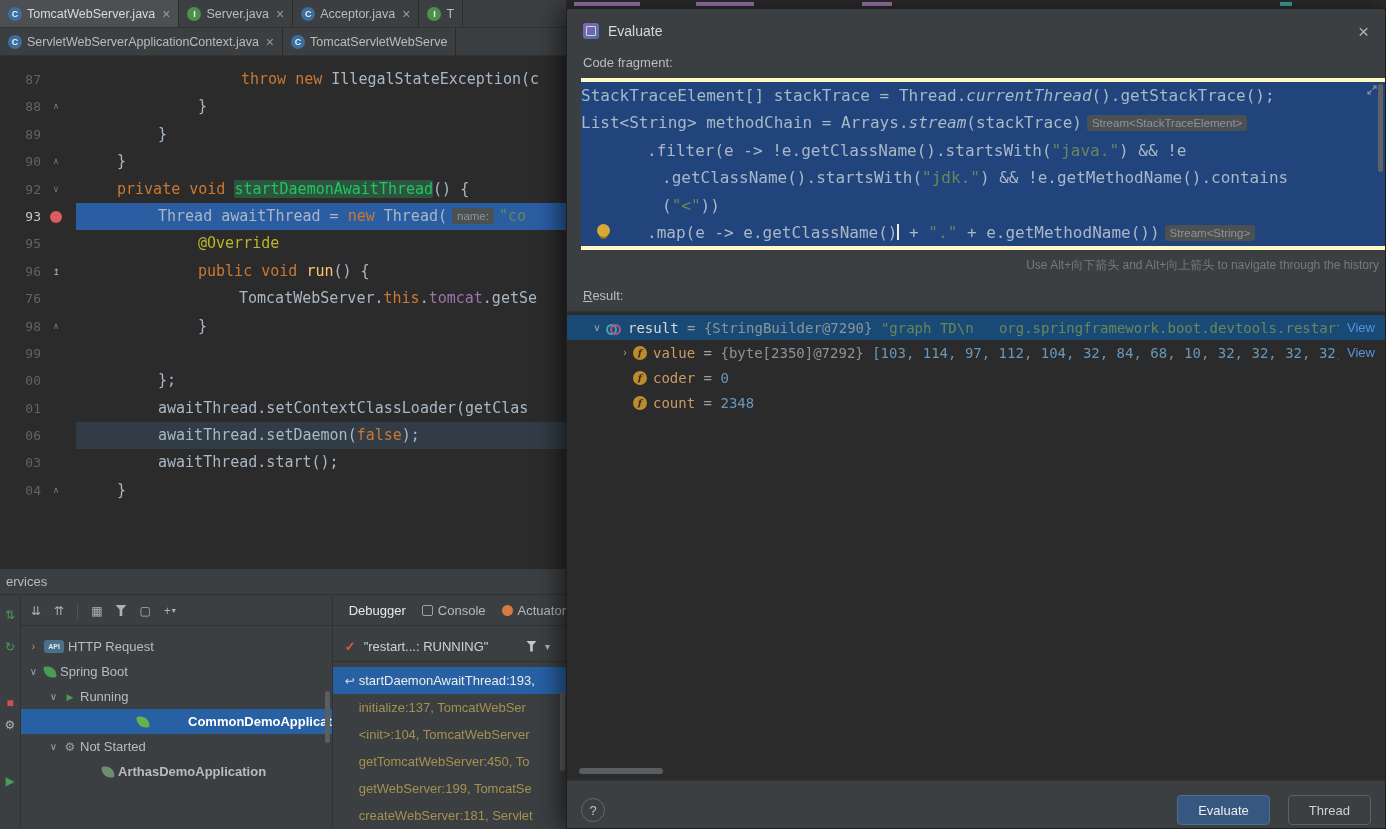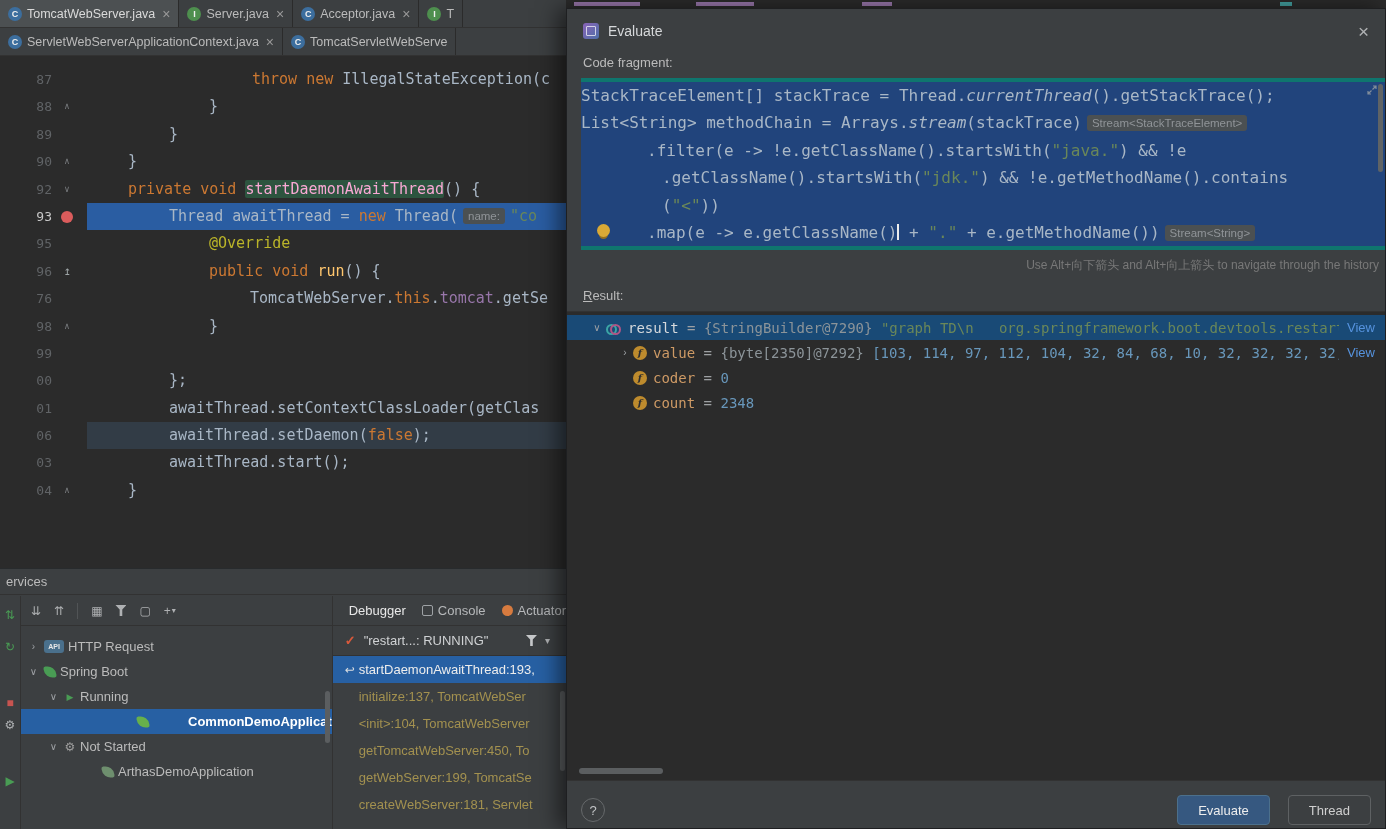--- a/index.html
+++ b/index.html
@@ -7,40 +7,40 @@
   body{position:relative;overflow:hidden;background:#2B2B2B;color:#BBBBBB;font-family:"Liberation Sans",sans-serif;}
 
   
   .editor-pane{position:absolute;left:0;top:0;width:566px;height:568px;background:#2B2B2B;}
   .tabrow{height:28px;background:#3C3F41;display:flex;border-bottom:1px solid #323232;}
   .tab{display:flex;align-items:center;gap:5px;padding:0 8px;font-size:12.5px;color:#BBBBBB;border-right:1px solid #2B2B2B;background:#3C3F41;white-space:nowrap;}
   .tab.active{background:#4C5052;color:#DADADA;}
   .ficon{width:14px;height:14px;border-radius:50%;display:inline-flex;align-items:center;justify-content:center;font-size:9px;font-weight:bold;color:#EFEFEF;flex:0 0 auto;}
   .tclose{color:#9A9A9A;font-size:14px;line-height:1;margin-left:2px;}
 
-  .code{position:absolute;left:12px;top:58px;width:566px;height:510px;padding-top:8px;font-family:"DejaVu Sans Mono",monospace;font-size:15px;overflow:hidden;}
+  .code{position:absolute;left:1px;top:58px;width:566px;height:510px;padding-top:8px;font-family:"DejaVu Sans Mono",monospace;font-size:15px;overflow:hidden;}
   .cline{display:flex;height:27.4px;line-height:27.4px;white-space:pre;}
   .gut{flex:0 0 75px;display:flex;align-items:center;}
   .lnum{width:40px;text-align:right;font-size:13px;color:#606366;}
   .gslot{width:30px;text-align:center;font-size:9px;color:#606366;position:relative;}
   .gslot.bp::after{content:"";position:absolute;left:9px;top:50%;margin-top:-6px;width:12px;height:12px;border-radius:50%;background:#DB5C5C;}
   .gslot.ovr{color:#9FA6A8;font-size:12px;}
   .gslot.fold{color:#7A7D80;}
   .ltext{flex:1;color:#A9B7C6;}
   .cline.exec .ltext{background:#2A5DA2;}
   .cline.exec .lnum{color:#C8C8C8;}
   .cline.cur .ltext{background:#323C46;}
 
   .tk-kw{color:#CC7832;}
   .tk-pln{color:#A9B7C6;}
   .tk-str{color:#6A8759;}
   .tk-ann{color:#BBB529;}
   .tk-fld{color:#9876AA;}
   .tk-mdecl{color:#FFC66D;}
-  .tk-decl{color:#f9a8d4;background:#2D543F;border-radius:2px;}
+  .tk-decl{color:#22c55e;background:#2D543F;border-radius:2px;}
   .tk-ital{font-style:italic;color:#A9B7C6;}
   .tk-num{color:#6897BB;}
   .tk-eq{color:#9DA0A3;}
   .tk-ref{color:#8C9499;}
   .tk-hint{display:inline-block;background:#4B5052;color:#909498;font-family:Liberation Sans, sans-serif;font-size:11.5px;line-height:16px;border-radius:3px;padding:0 5px;margin:0 5px;vertical-align:1px;}
   .tk-caret{display:inline-block;width:2px;height:16px;background:#ECECEC;vertical-align:-2px;}
 
   
   .services{position:absolute;left:0;top:568px;width:566px;height:261px;background:#3C3F41;border-top:1px solid #282B2D;font-size:13px;}
   .svc-header{height:26px;display:flex;align-items:center;padding-left:6px;color:#BBBBBB;border-bottom:1px solid #323232;}
@@ -65,21 +65,21 @@
   .ic-leaf{background:#499C54;}
   .ic-boot{background:#67B04B;}
   .ic-leafgray{background:#6E8F6E;}
   .ic-play{color:#499C54;font-size:9px;width:12px;}
   .ic-gear{color:#9E9E9E;font-size:12px;width:12px;}
   .tlbl{white-space:nowrap;}
   .vthumb{position:absolute;width:5px;border-radius:3px;background:#5B5E60;}
   .tree-thumb{right:2px;top:95px;height:52px;}
   .frames-thumb{right:1px;top:95px;height:80px;}
 
-  .frames-col{flex:1;display:flex;flex-direction:column;position:relative;overflow:hidden;}
+  .frames-col{flex:1;display:flex;flex-direction:column;position:relative;overflow:hidden;justify-content:space-between;}
   .ftabs{height:30px;display:flex;align-items:center;gap:16px;padding:0 16px;border-bottom:1px solid #323232;color:#B6B8BA;}
   .ftab{display:inline-flex;align-items:center;gap:5px;}
   .ftab.active{color:#E8E8E8;}
   .pt-ic{display:inline-block;}
   .pt-ic.ic-console{width:11px;height:11px;border:1px solid #9EA2A5;border-radius:2px;background:transparent;}
   .pt-ic.ic-actuator{width:11px;height:11px;border-radius:50%;background:#D77B3F;}
   .thread-row{height:30px;display:flex;align-items:center;gap:8px;padding:0 12px;border-bottom:1px solid #323232;color:#D0D2D4;background:#3C3F41;}
   .tcheck{color:#D9593B;font-weight:bold;font-size:13px;}
   .tlabel2{white-space:nowrap;}
   .ddarrow{color:#AFB1B3;font-size:10px;margin-right:4px;}
@@ -98,21 +98,21 @@
   
   .dialog{position:absolute;left:566px;top:8px;width:820px;height:821px;background:#3C3F41;border:1px solid #1E1F21;box-shadow:-8px 0 20px rgba(0,0,0,.5);}
   .dtitle{height:44px;display:flex;align-items:center;gap:9px;padding:0 16px;}
   .dicon{width:16px;height:16px;border-radius:3px;background:linear-gradient(135deg,#8A63B8,#4D6FA8);position:relative;flex:0 0 auto;}
   .dicon::after{content:"";position:absolute;left:3px;top:3px;right:3px;bottom:3px;border:1px solid rgba(255,255,255,.7);border-radius:1px;}
   .dtitle-text{color:#D6D8DA;font-size:14px;}
   .dclose{margin-left:auto;color:#AFB1B3;font-size:19px;line-height:1;}
   .dlabel{padding:2px 16px 8px;color:#BBBBBB;font-size:13px;}
   .mnemonic{padding-top:12px;}
   .mnemonic::first-letter{text-decoration:underline;}
-  .dcode{position:relative;margin-left:14px;height:172px;background:#0f766e;font-family:"DejaVu Sans Mono",monospace;font-size:16px;overflow:hidden;}
+  .dcode{position:relative;margin-left:14px;height:172px;background:#fef9c3;font-family:"DejaVu Sans Mono",monospace;font-size:16px;overflow:hidden;}
   #dcodeLines{padding-top:4px;}
   .dline{height:27.4px;line-height:27.4px;background:#21447C;white-space:pre;color:#A9B7C6;}
   .dltext{display:inline-block;padding-left:10px;}
   .dscroll{position:absolute;right:2px;top:6px;width:5px;height:88px;background:#5F6365;border-radius:3px;}
   .corner-icon{position:absolute;right:7px;top:6px;opacity:.8;}
   .bulb{position:absolute;left:16px;top:146px;width:13px;height:13px;border-radius:50%;background:#D9A936;box-shadow:0 4px 0 -2px #93701F;}
   .dhint{padding:7px 6px 2px 0;text-align:right;color:#787878;font-size:12px;}
   .dresult{position:relative;height:470px;background:#2B2B2B;border-top:1px solid #323232;border-bottom:1px solid #323232;font-family:"DejaVu Sans Mono",monospace;font-size:14px;overflow:hidden;}
   #dresultRows{padding-top:3px;}
   .rrow{height:25px;display:flex;align-items:center;white-space:pre;color:#A9B7C6;}
@@ -233,21 +233,21 @@
             <div class="trow sel" style="padding-left: 64px; gap: 39px;">
               <span class="tchev"></span>
               <span class="tico ic-boot"></span>
               <span class="tlbl">CommonDemoApplicat</span>
             </div>
             <div class="trow" style="padding-left: 26px;">
               <span class="tchev">∨</span>
               <span class="tico ic-gear">⚙</span>
               <span class="tlbl">Not Started</span>
             </div>
-            <div class="trow" style="padding-left: 64px;">
+            <div class="trow" style="padding-left: 64px; font-weight: bold;">
               <span class="tchev"></span>
               <span class="tico ic-leafgray"></span>
               <span class="tlbl">ArthasDemoApplication</span>
             </div>
           </div>
         <div class="vthumb tree-thumb"></div>
       </div>
       <div class="frames-col">
         <div class="ftabs" id="panelTabs">
             <span class="ftab active">

